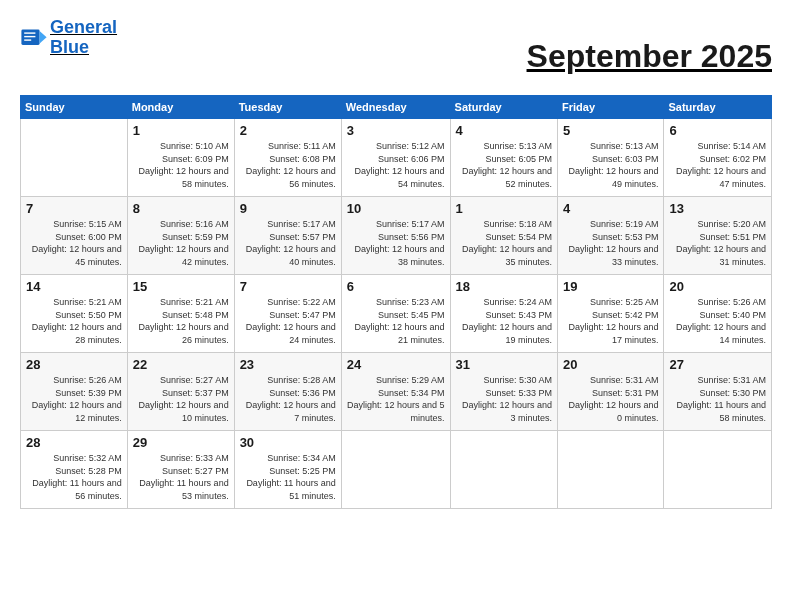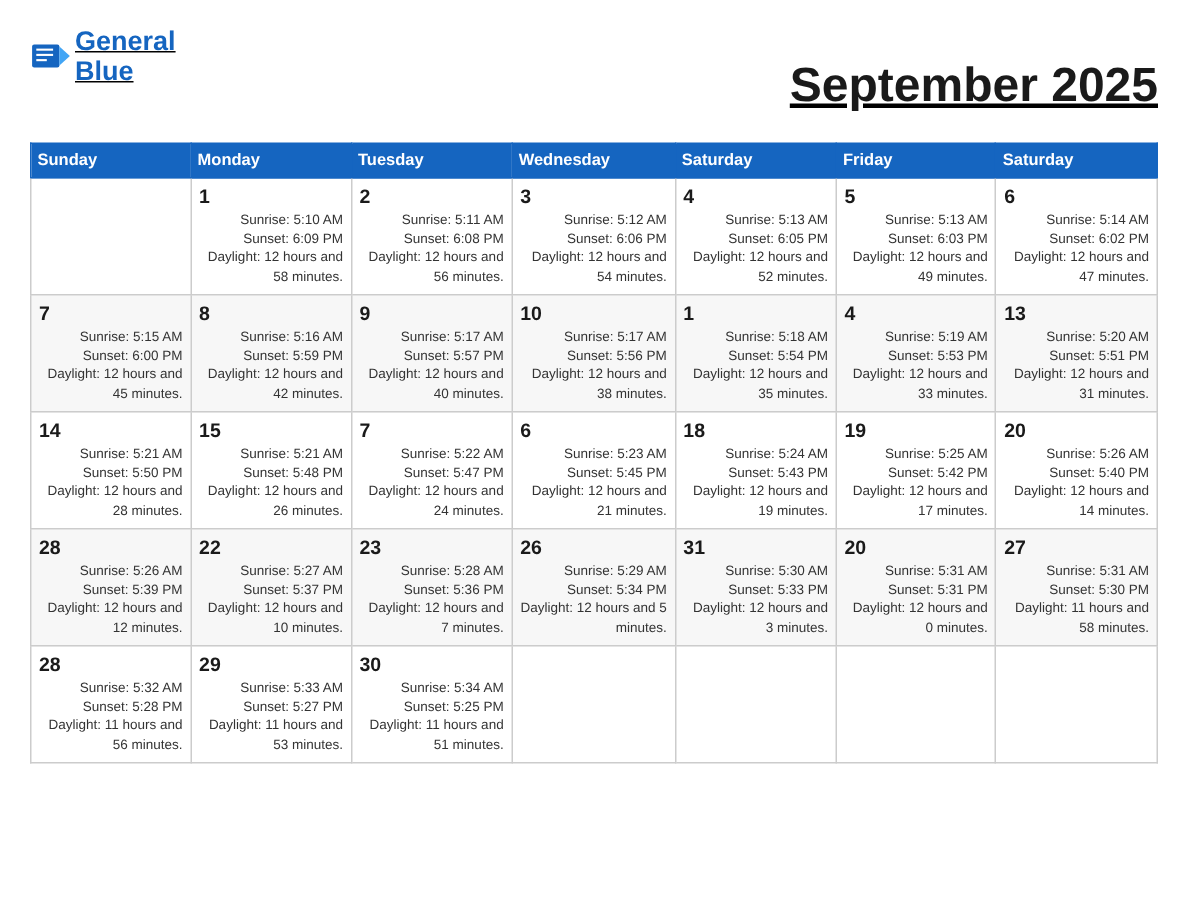--- a/index.html
+++ b/index.html
@@ -227,21 +227,21 @@
           </td>
           <td>
             <span class="day-num">22</span>
             <div class="day-info">Sunrise: 5:27 AM<br>Sunset: 5:37 PM<br>Daylight: 12 hours and 10 minutes.</div>
           </td>
           <td>
             <span class="day-num">23</span>
             <div class="day-info">Sunrise: 5:28 AM<br>Sunset: 5:36 PM<br>Daylight: 12 hours and 7 minutes.</div>
           </td>
           <td>
-            <span class="day-num">26</span>
+            <span class="day-num">24</span>
             <div class="day-info">Sunrise: 5:29 AM<br>Sunset: 5:34 PM<br>Daylight: 12 hours and 5 minutes.</div>
           </td>
           <td>
             <span class="day-num">31</span>
             <div class="day-info">Sunrise: 5:30 AM<br>Sunset: 5:33 PM<br>Daylight: 12 hours and 3 minutes.</div>
           </td>
           <td>
             <span class="day-num">20</span>
             <div class="day-info">Sunrise: 5:31 AM<br>Sunset: 5:31 PM<br>Daylight: 12 hours and 0 minutes.</div>
           </td>

